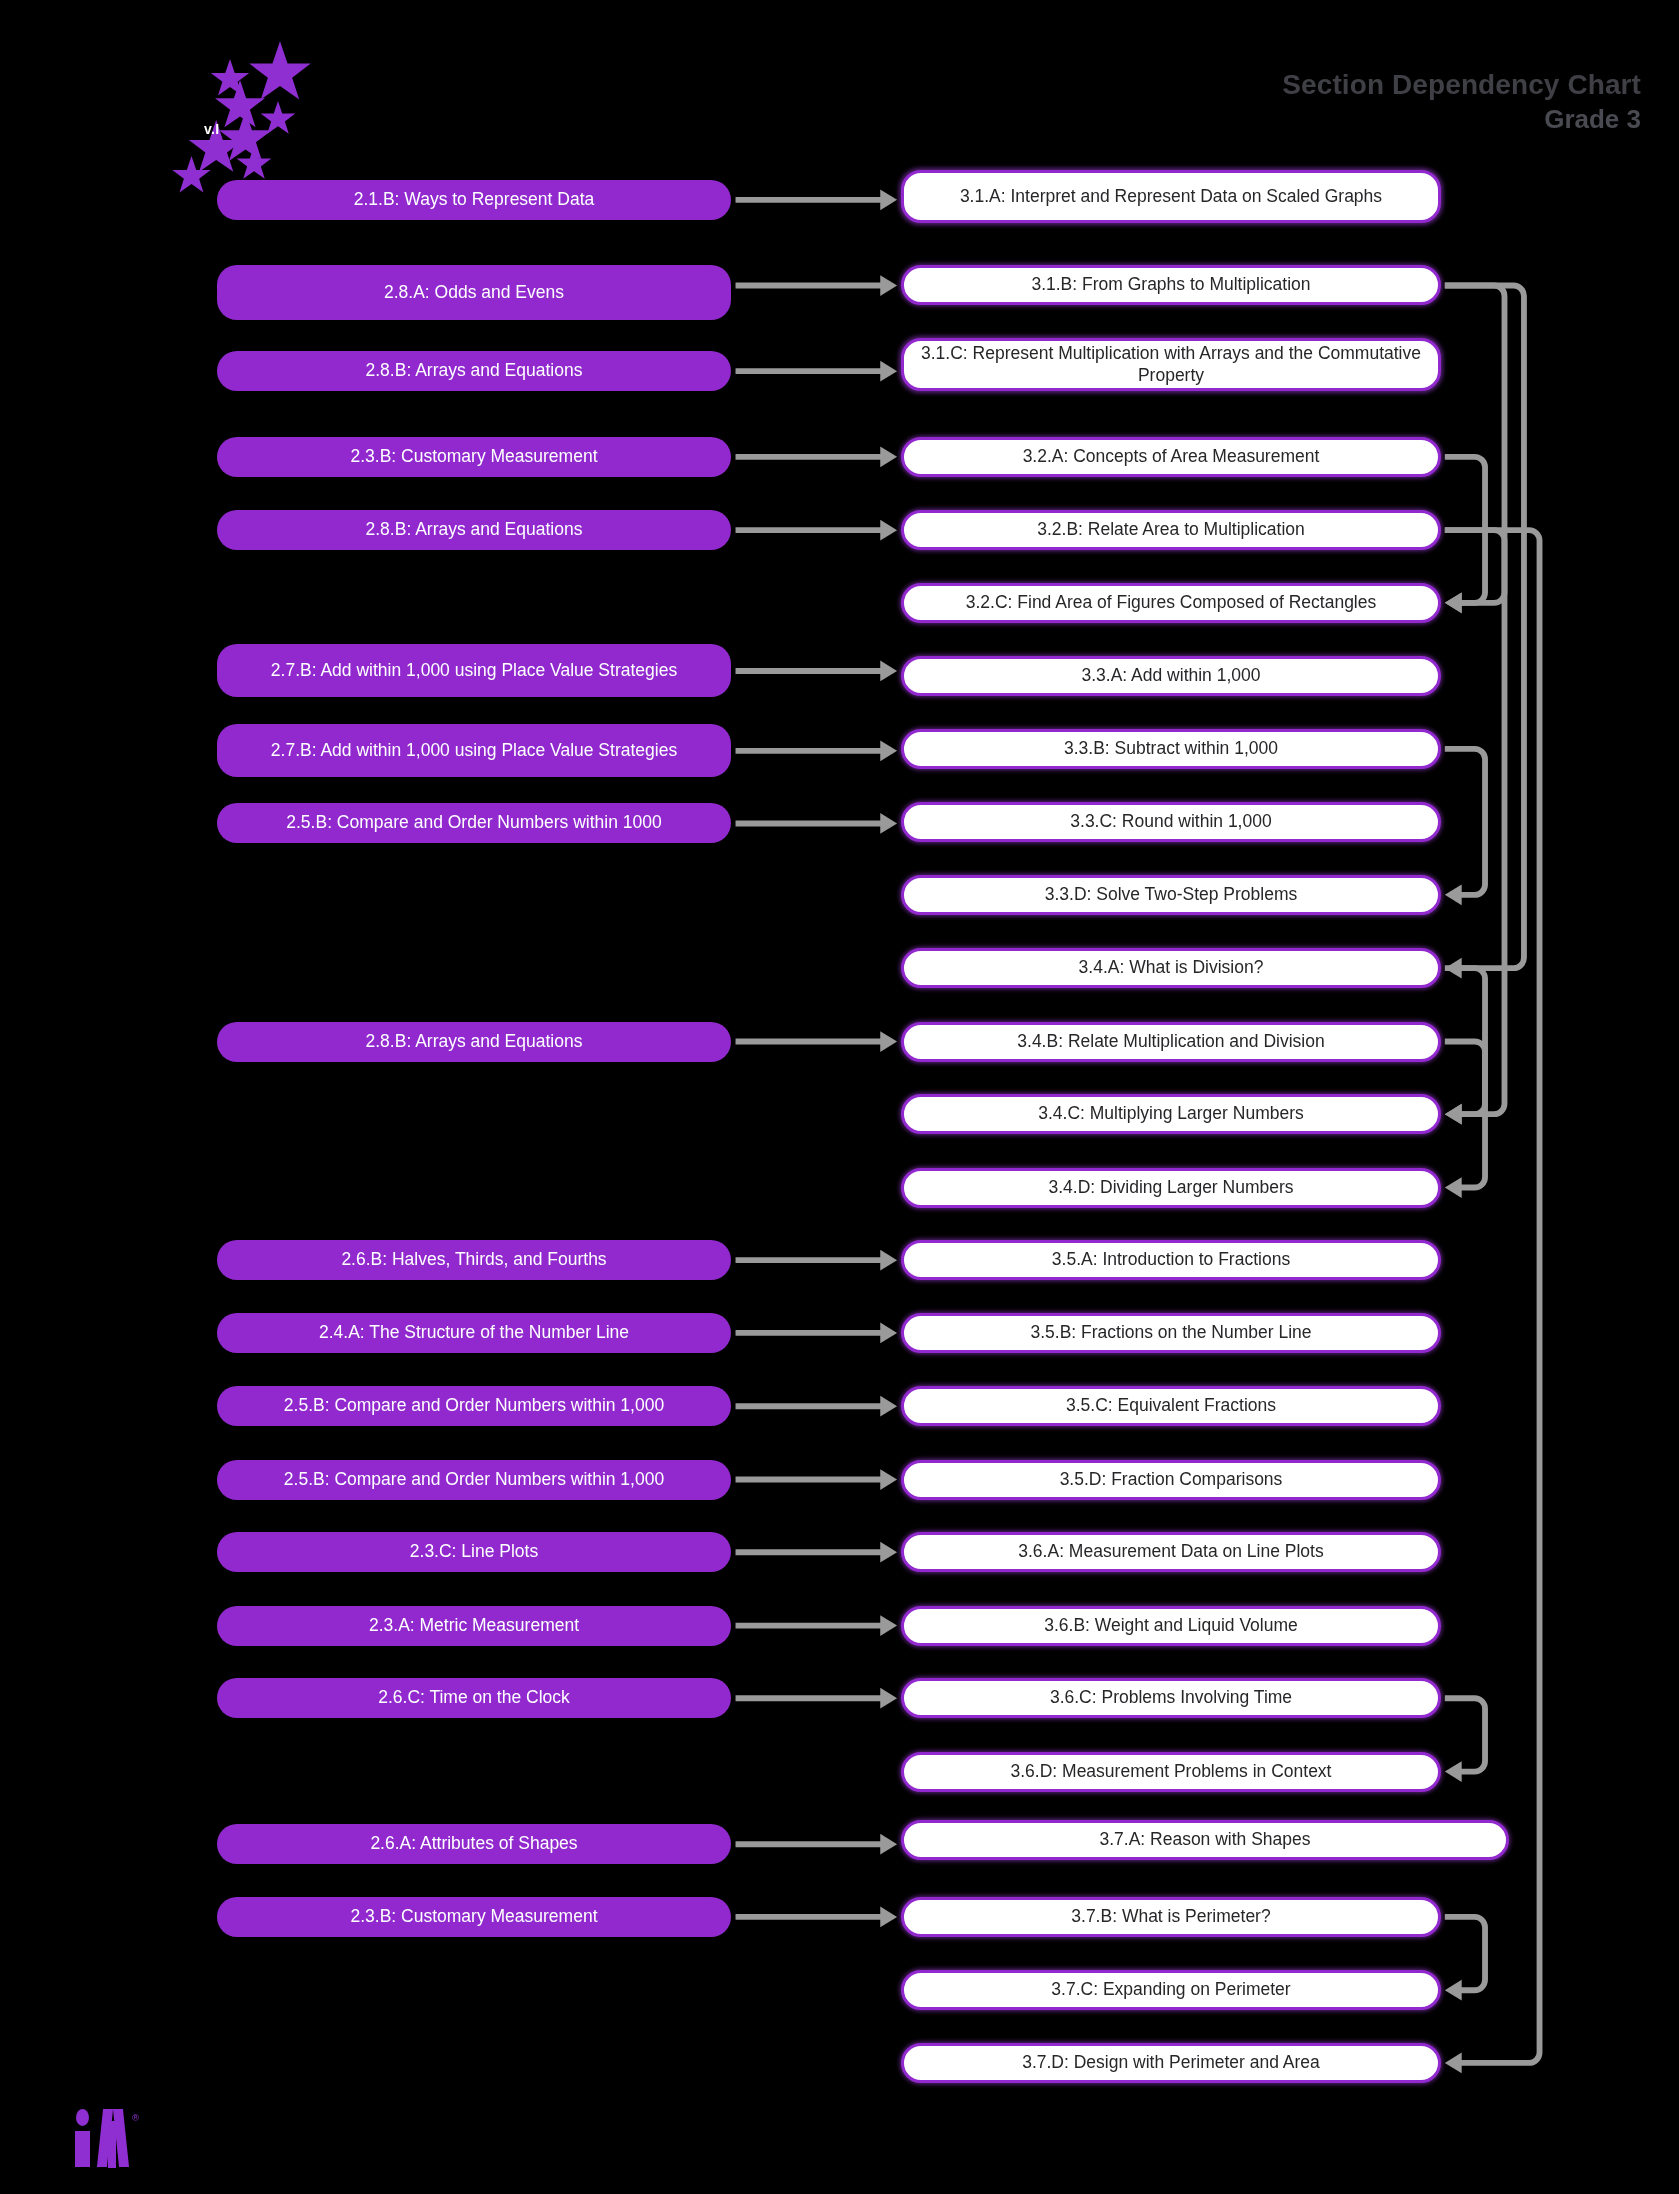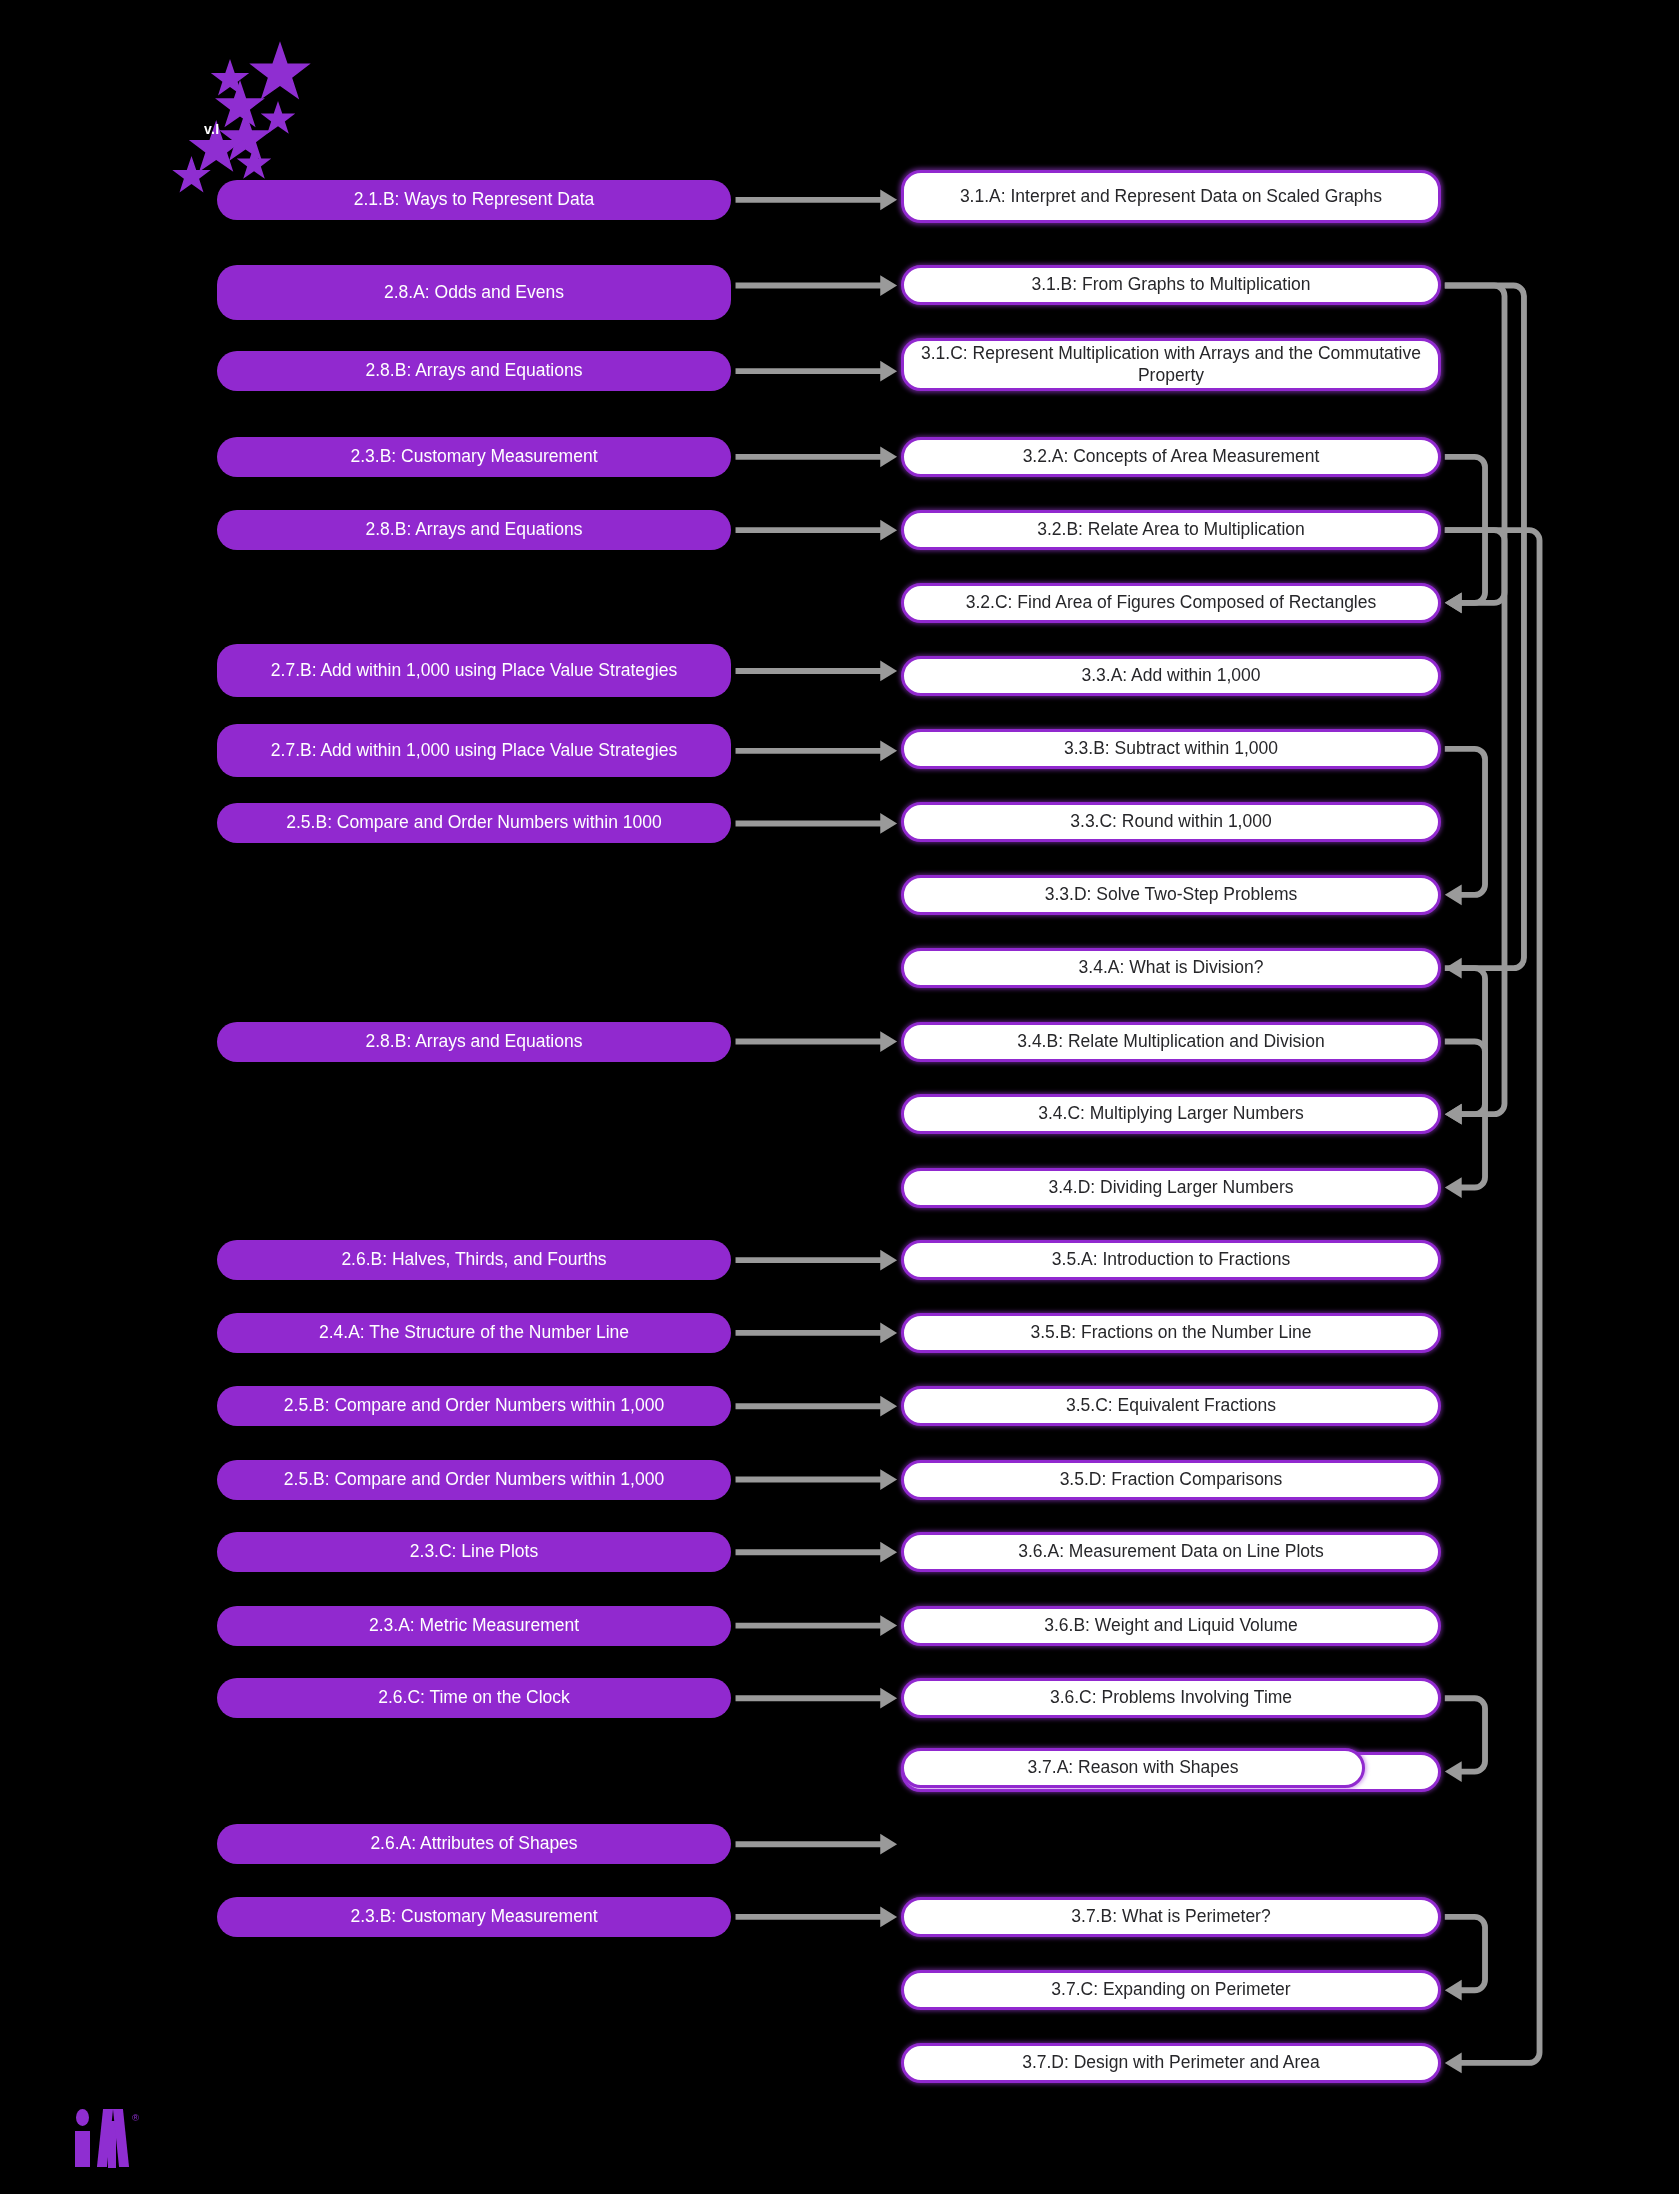--- a/index.html
+++ b/index.html
@@ -88,20 +88,24 @@
     <div class="star" style="left:70px; top:5.2px;   width:64px; height:64px;"></div>
     <div class="star" style="left:36px;  top:44px;  width:52px; height:52px;"></div>
     <div class="star" style="left:82px; top:65px; width:36px; height:36px;"></div>
     <div class="star" style="left:40px;  top:75px; width:55px; height:55px;"></div>
     <div class="star" style="left:9.7px;  top:84px; width:57px; height:57px;"></div>
     <div class="star" style="left:58px;  top:110px; width:36px; height:36px;"></div>
     <div class="star" style="left:-6.5px; top:120px; width:40px; height:40px;"></div>
   </div>
   <div class="ver">v.I</div>
 
+  <div class="title-block">
+    <span class="title-main">Section Dependency Chart</span>
+    <span class="title-sub">Grade 3</span>
+  </div>
 
   <svg class="wires" viewBox="0 0 2588 3381">
       <path class="wire" d="M1133,308 L1358,308"></path>
       <polygon points="1356,292 1382,308 1356,324" class="head"></polygon>
       <path class="wire" d="M1133,440 L1358,440"></path>
       <polygon points="1356,424 1382,440 1356,456" class="head"></polygon>
       <path class="wire" d="M1133,572 L1358,572"></path>
       <polygon points="1356,556 1382,572 1356,588" class="head"></polygon>
       <path class="wire" d="M1133,704 L1358,704"></path>
       <polygon points="1356,688 1382,704 1356,720" class="head"></polygon>
@@ -269,21 +273,21 @@
       </div>
       <div class="node target" style="left: 901px; top: 1606px; width: 540px; height: 40px;">
         <span>3.6.B: Weight and Liquid Volume</span>
       </div>
       <div class="node target" style="left: 901px; top: 1678px; width: 540px; height: 40px; justify-content: center;">
         <span>3.6.C: Problems Involving Time</span>
       </div>
       <div class="node target" style="left: 901px; top: 1752px; width: 540px; height: 40px;">
         <span>3.6.D: Measurement Problems in Context</span>
       </div>
-      <div class="node target" style="left: 901px; top: 1748px; width: 464px; height: 40px;">
+      <div class="node target" style="left: 901px; top: 1820px; width: 608px; height: 40px;">
         <span>3.7.A: Reason with Shapes</span>
       </div>
       <div class="node target" style="left: 901px; top: 1897px; width: 540px; height: 40px;">
         <span>3.7.B: What is Perimeter?</span>
       </div>
       <div class="node target" style="left: 901px; top: 1970px; width: 540px; height: 40px;">
         <span>3.7.C: Expanding on Perimeter</span>
       </div>
       <div class="node target" style="left: 901px; top: 2043px; width: 540px; height: 40px;">
         <span>3.7.D: Design with Perimeter and Area</span>

